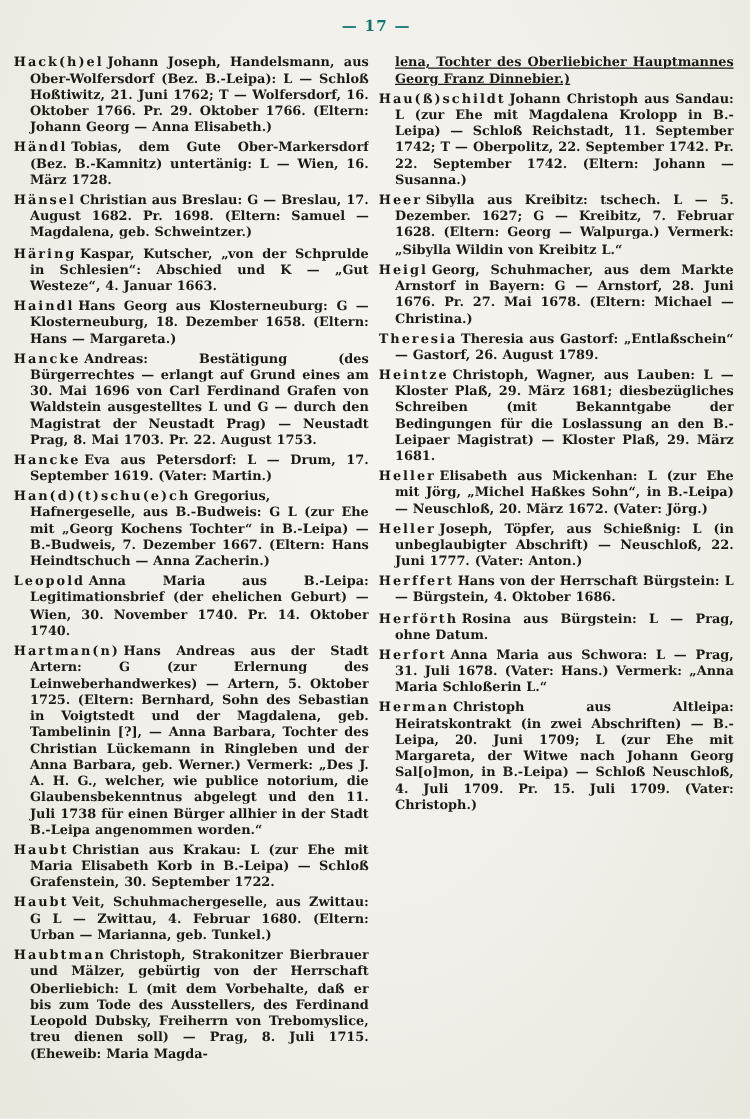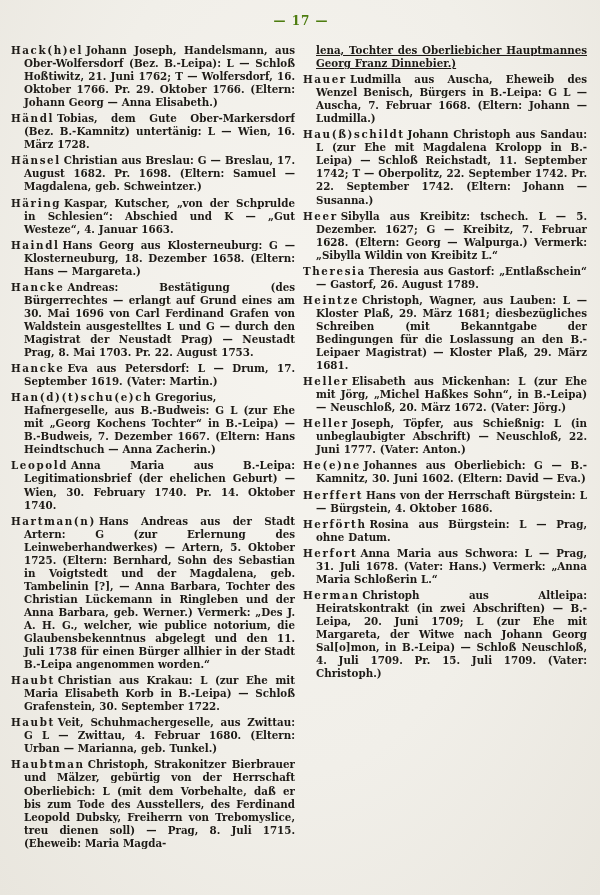--- a/index.html
+++ b/index.html
@@ -9,21 +9,21 @@
     font-family:"DejaVu Serif", serif;
     color:#1d1a16;
     -webkit-font-smoothing:antialiased;
   }
   .page{padding:12px 9px 0 11px;}
   .page-number{
     text-align:center;
     font-size:12px;font-weight:700;
     letter-spacing:1px;
     margin:2px 0 16px 0;
-    color:#4d7c0f;
+    color:#0f766e;
   }
   .cols{display:flex;gap:8px;}
   .col{width:284px;height:848px;overflow:hidden;}
   .entry{
     margin:0 0 3px 0;
     font-size:10.3px;
     line-height:13.05px;
     font-weight:700;
     text-align:justify;
     padding-left:13px;
@@ -41,35 +41,34 @@
   <div class="cols">
     <div class="col" id="col-left">
         <p class="entry"><span class="head">Hack(h)el</span><span>Johann Joseph, Handelsmann, aus Ober-Wolfersdorf (Bez. B.-Leipa): L — Schloß Hoßtiwitz, 21. Juni 1762; T — Wolfersdorf, 16. Oktober 1766. Pr. 29. Oktober 1766. (Eltern: Johann Georg — Anna Elisabeth.)</span></p>
         <p class="entry"><span class="head">Händl</span><span>Tobias, dem Gute Ober-Markersdorf (Bez. B.-Kamnitz) untertänig: L — Wien, 16. März 1728.</span></p>
         <p class="entry"><span class="head">Hänsel</span><span>Christian aus Breslau: G — Breslau, 17. August 1682. Pr. 1698. (Eltern: Samuel — Magdalena, geb. Schweintzer.)</span></p>
         <p class="entry"><span class="head">Häring</span><span>Kaspar, Kutscher, „von der Schprulde in Schlesien“: Abschied und K — „Gut Westeze“, 4. Januar 1663.</span></p>
         <p class="entry"><span class="head">Haindl</span><span>Hans Georg aus Klosterneuburg: G — Klosterneuburg, 18. Dezember 1658. (Eltern: Hans — Margareta.)</span></p>
         <p class="entry"><span class="head">Hancke</span><span>Andreas: Bestätigung (des Bürgerrechtes — erlangt auf Grund eines am 30. Mai 1696 von Carl Ferdinand Grafen von Waldstein ausgestelltes L und G — durch den Magistrat der Neustadt Prag) — Neustadt Prag, 8. Mai 1703. Pr. 22. August 1753.</span></p>
         <p class="entry"><span class="head">Hancke</span><span>Eva aus Petersdorf: L — Drum, 17. September 1619. (Vater: Martin.)</span></p>
         <p class="entry"><span class="head">Han(d)(t)schu(e)ch</span><span>Gregorius, Hafnergeselle, aus B.-Budweis: G L (zur Ehe mit „Georg Kochens Tochter“ in B.-Leipa) — B.-Budweis, 7. Dezember 1667. (Eltern: Hans Heindtschuch — Anna Zacherin.)</span></p>
-        <p class="entry"><span class="head">Leopold</span><span>Anna Maria aus B.-Leipa: Legitimationsbrief (der ehelichen Geburt) — Wien, 30. February 1740. Pr. 14. Oktober 1740.</span></p>
+        <p class="entry"><span class="head">Leopold</span><span>Anna Maria aus B.-Leipa: Legitimationsbrief (der ehelichen Geburt) — Wien, 30. November 1740. Pr. 14. Oktober 1740.</span></p>
         <p class="entry"><span class="head">Hartman(n)</span><span>Hans Andreas aus der Stadt Artern: G (zur Erlernung des Leinweberhandwerkes) — Artern, 5. Oktober 1725. (Eltern: Bernhard, Sohn des Sebastian in Voigtstedt und der Magdalena, geb. Tambelinin [?], — Anna Barbara, Tochter des Christian Lückemann in Ringleben und der Anna Barbara, geb. Werner.) Vermerk: „Des J. A. H. G., welcher, wie publice notorium, die Glaubensbekenntnus abgelegt und den 11. Juli 1738 für einen Bürger allhier in der Stadt B.-Leipa angenommen worden.“</span></p>
         <p class="entry"><span class="head">Haubt</span><span>Christian aus Krakau: L (zur Ehe mit Maria Elisabeth Korb in B.-Leipa) — Schloß Grafenstein, 30. September 1722.</span></p>
         <p class="entry"><span class="head">Haubt</span><span>Veit, Schuhmachergeselle, aus Zwittau: G L — Zwittau, 4. Februar 1680. (Eltern: Urban — Marianna, geb. Tunkel.)</span></p>
         <p class="entry"><span class="head">Haubtman</span><span>Christoph, Strakonitzer Bierbrauer und Mälzer, gebürtig von der Herrschaft Oberliebich: L (mit dem Vorbehalte, daß er bis zum Tode des Ausstellers, des Ferdinand Leopold Dubsky, Freiherrn von Trebomyslice, treu dienen soll) — Prag, 8. Juli 1715. (Eheweib: Maria Magda-</span></p>
       </div>
     <div class="col" id="col-right">
         <p class="entry cont"><span>lena, Tochter des Oberliebicher Hauptmannes Georg Franz Dinnebier.)</span></p>
-        <p class="entry"><span class="head">Hauer</span><span>Ludmilla aus Auscha, Eheweib des Wenzel Benisch, Bürgers in B.-Leipa: G L — Auscha, 7. Februar 1668. (Eltern: Johann — Ludmilla.)</span></p>
         <p class="entry"><span class="head">Hau(ß)schildt</span><span>Johann Christoph aus Sandau: L (zur Ehe mit Magdalena Krolopp in B.-Leipa) — Schloß Reichstadt, 11. September 1742; T — Oberpolitz, 22. September 1742. Pr. 22. September 1742. (Eltern: Johann — Susanna.)</span></p>
         <p class="entry"><span class="head">Heer</span><span>Sibylla aus Kreibitz: tschech. L — 5. Dezember. 1627; G — Kreibitz, 7. Februar 1628. (Eltern: Georg — Walpurga.) Vermerk: „Sibylla Wildin von Kreibitz L.“</span></p>
+        <p class="entry"><span class="head">Heigl</span><span>Georg, Schuhmacher, aus dem Markte Arnstorf in Bayern: G — Arnstorf, 28. Juni 1676. Pr. 27. Mai 1678. (Eltern: Michael — Christina.)</span></p>
         <p class="entry"><span class="head">Theresia</span><span>Theresia aus Gastorf: „Entlaßschein“ — Gastorf, 26. August 1789.</span></p>
         <p class="entry"><span class="head">Heintze</span><span>Christoph, Wagner, aus Lauben: L — Kloster Plaß, 29. März 1681; diesbezügliches Schreiben (mit Bekanntgabe der Bedingungen für die Loslassung an den B.-Leipaer Magistrat) — Kloster Plaß, 29. März 1681.</span></p>
         <p class="entry"><span class="head">Heller</span><span>Elisabeth aus Mickenhan: L (zur Ehe mit Jörg, „Michel Haßkes Sohn“, in B.-Leipa) — Neuschloß, 20. März 1672. (Vater: Jörg.)</span></p>
         <p class="entry"><span class="head">Heller</span><span>Joseph, Töpfer, aus Schießnig: L (in unbeglaubigter Abschrift) — Neuschloß, 22. Juni 1777. (Vater: Anton.)</span></p>
-        <p class="entry"><span class="head">He(e)ne</span><span>Johannes aus Oberliebich: G — B.-Kamnitz, 30. Juni 1602. (Eltern: David — Eva.)</span></p>
         <p class="entry"><span class="head">Herffert</span><span>Hans von der Herrschaft Bürgstein: L — Bürgstein, 4. Oktober 1686.</span></p>
         <p class="entry"><span class="head">Herförth</span><span>Rosina aus Bürgstein: L — Prag, ohne Datum.</span></p>
         <p class="entry"><span class="head">Herfort</span><span>Anna Maria aus Schwora: L — Prag, 31. Juli 1678. (Vater: Hans.) Vermerk: „Anna Maria Schloßerin L.“</span></p>
         <p class="entry"><span class="head">Herman</span><span>Christoph aus Altleipa: Heiratskontrakt (in zwei Abschriften) — B.-Leipa, 20. Juni 1709; L (zur Ehe mit Margareta, der Witwe nach Johann Georg Sal[o]mon, in B.-Leipa) — Schloß Neuschloß, 4. Juli 1709. Pr. 15. Juli 1709. (Vater: Christoph.)</span></p>
       </div>
   </div>
 </div>
 
 </body></html>

